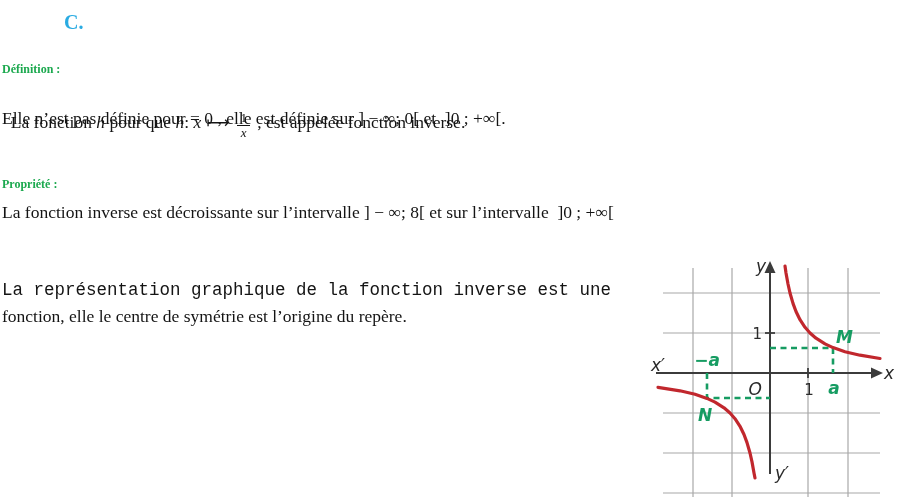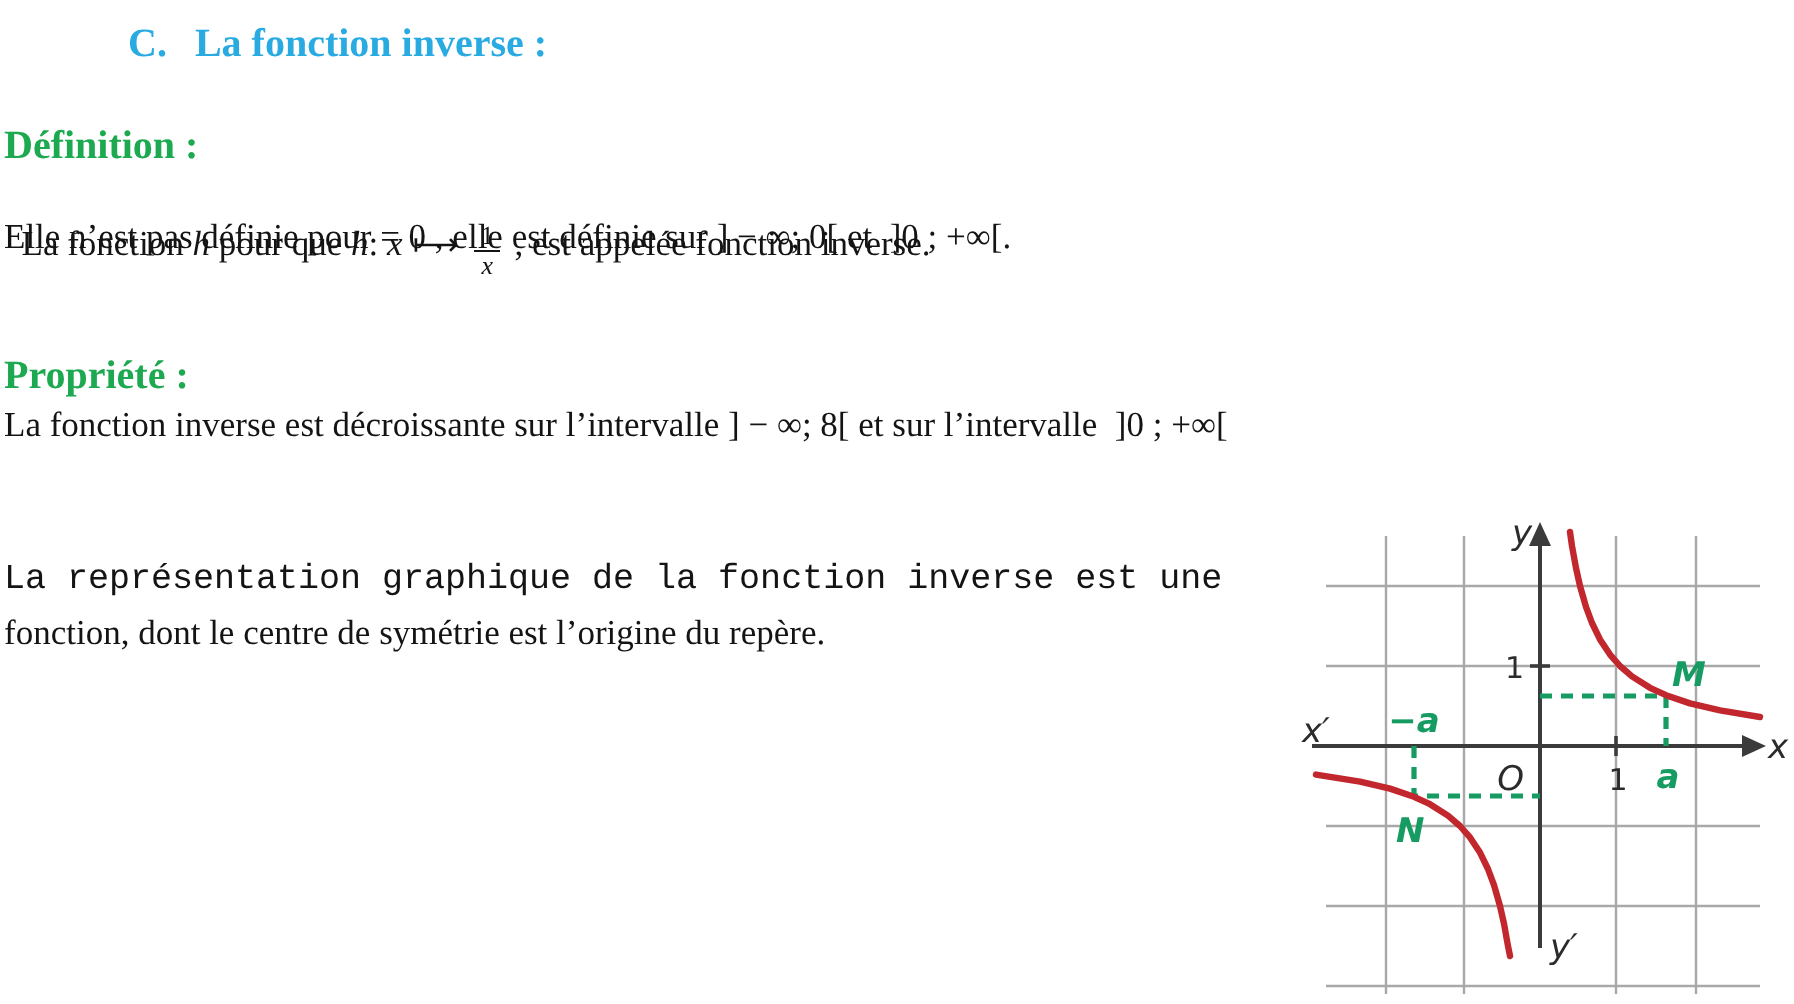--- a/index.html
+++ b/index.html
@@ -7,21 +7,21 @@
     width:897px;height:502px;background:#ffffff;overflow:hidden;position:relative;
     font-family:"Liberation Serif","DejaVu Serif",serif;
     color:var(--text,#141414);
   }
   .abs{position:absolute;}
   .title-row{
     top:11px;left:64px;display:flex;gap:14px;
     font-size:20px;font-weight:bold;color:var(--title,#29ABE2);
   }
   .sec-heading{
-    font-size:20px;font-weight:bold;color:var(--heading,#1CA94F);
+    font-size:12px;font-weight:bold;color:var(--heading,#1CA94F);
   }
   .bodyline{
     font-size:17.5px;white-space:pre-wrap;color:var(--text,#141414);
   }
   .math-i{font-style:italic;}
   .bold{font-weight:normal;}
   .sym{font-family:"DejaVu Sans",sans-serif;font-size:16px;}
   .frac{
     display:inline-block;vertical-align:-9px;text-align:center;
     font-size:13px;line-height:1.05;margin:0 3px;
@@ -38,36 +38,35 @@
   .dash{stroke:var(--dashed,#169C62);stroke-width:2.6;fill:none;stroke-dasharray:6 4.5;}
   .glabel{font-family:"DejaVu Sans",sans-serif;font-size:17px;font-style:italic;fill:#2b2b2b;}
   .gnum{font-family:"DejaVu Sans",sans-serif;font-size:15px;font-style:normal;fill:#2b2b2b;}
   .green{fill:var(--dashed,#169C62);font-weight:bold;}
 </style>
 </head>
 <body>
 
 <div class="abs title-row">
   <span>C.</span>
-  <span>La fonction inverse :</span>
 </div>
 
 <div class="abs sec-heading" style="top:62px;left:2px;">Définition :</div>
 
 <div class="abs bodyline" style="top:90px;left:2px;">
   <span>La fonction </span><span class="math-i">h</span><span> pour que </span><span class="math-i">h</span><span>: </span><span class="math-i">x</span><span class="sym"> ⟼ </span><span class="frac"><span class="num">1</span><span class="den">x</span></span><span> , est appelée </span><span class="bold">fonction inverse.</span>
 </div>
 
 <div class="abs bodyline" style="top:108px;left:2px;">Elle n’est pas définie pour = 0 , elle est définie sur ] − ∞; 0[ et  ]0 ; +∞[.</div>
 
 <div class="abs sec-heading" style="top:177px;left:2px;">Propriété :</div>
 <div class="abs bodyline" style="top:202px;left:2px;">La fonction inverse est décroissante sur l’intervalle ] − ∞; 8[ et sur l’intervalle  ]0 ; +∞[</div>
 
 <div class="abs bodyline" style="top:280px;left:2px;font-family:Liberation Mono, monospace;">La représentation graphique de la fonction inverse est une</div>
-<div class="abs bodyline" style="top:306px;left:2px;"><span class="bold">fonction</span><span>, dont le centre de symétrie est l’origine du repère.</span></div>
+<div class="abs bodyline" style="top:306px;left:2px;"><span class="bold">fonction</span><span>, elle le centre de symétrie est l’origine du repère.</span></div>
 
 <svg class="abs graph" viewBox="0 0 247 254">
 
   <g>
     <line class="grid-line" x1="13" y1="45" x2="230" y2="45"></line>
     <line class="grid-line" x1="13" y1="85" x2="230" y2="85"></line>
     <line class="grid-line" x1="13" y1="165" x2="230" y2="165"></line>
     <line class="grid-line" x1="13" y1="205" x2="230" y2="205"></line>
     <line class="grid-line" x1="13" y1="245" x2="230" y2="245"></line>
     <line class="grid-line" x1="43" y1="20" x2="43" y2="249"></line>

